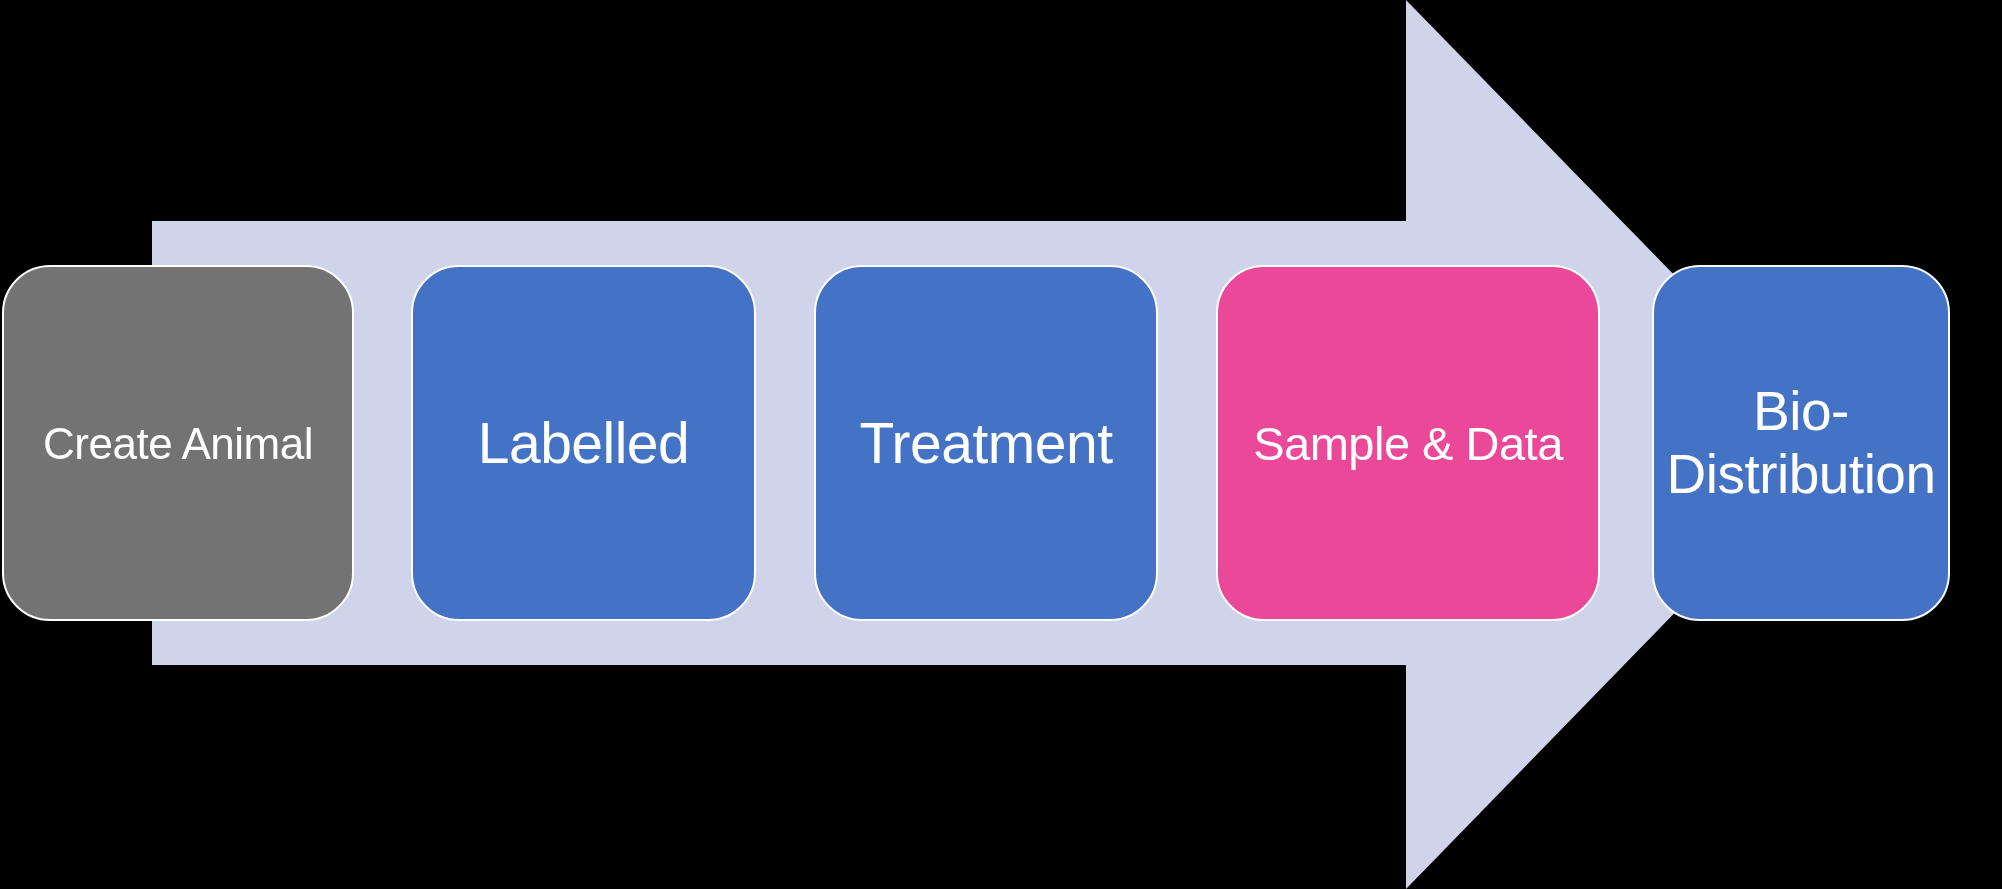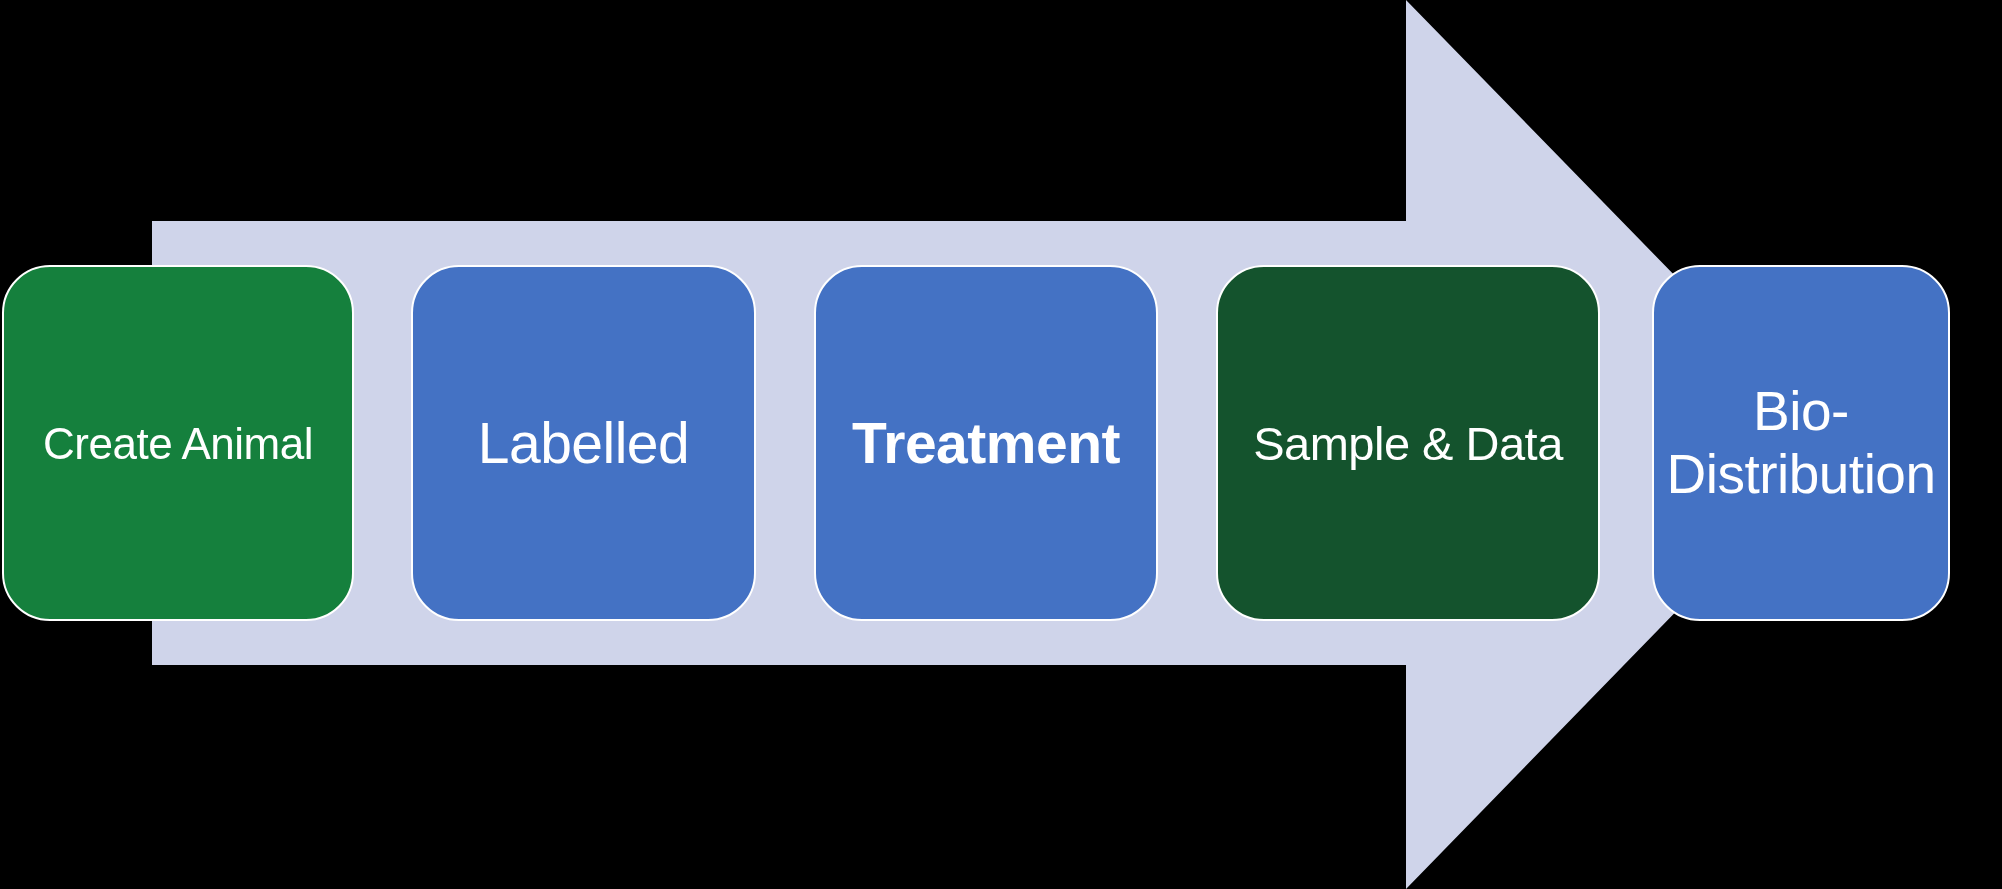--- a/index.html
+++ b/index.html
@@ -46,33 +46,33 @@
 </style>
 </head>
 <body>
 
 <div id="canvas" style="background-color: rgb(0, 0, 0);">
 
   <svg id="arrow-svg" viewBox="0 0 2002 889" preserveAspectRatio="none" aria-hidden="true">
     <polygon id="arrow-poly" points="152,221 1406,221 1406,0 1839,444 1406,889 1406,665 152,665" fill="#CFD4EA"></polygon>
   </svg>
 
-  <div class="box b1" style="background-color: #15803d; border-color: rgb(255, 255, 255); color: rgb(255, 255, 255);">
+  <div class="box b1" style="background-color: #737373; border-color: rgb(255, 255, 255); color: rgb(255, 255, 255);">
     <span class="line">Create Animal</span>
   </div>
 
   <div class="box b2" style="background-color: rgb(68, 114, 196); border-color: rgb(255, 255, 255); color: rgb(255, 255, 255); text-align: right;">
     <span class="line">Labelled</span>
   </div>
 
-  <div class="box b3" style="background-color: rgb(68, 114, 196); border-color: rgb(255, 255, 255); color: rgb(255, 255, 255); font-weight: bold;">
+  <div class="box b3" style="background-color: rgb(68, 114, 196); border-color: rgb(255, 255, 255); color: rgb(255, 255, 255);">
     <span class="line">Treatment</span>
   </div>
 
-  <div class="box b4" style="background-color: #14532d; border-color: rgb(255, 255, 255); color: rgb(255, 255, 255);">
+  <div class="box b4" style="background-color: #ec4899; border-color: rgb(255, 255, 255); color: rgb(255, 255, 255);">
     <span class="line">Sample &amp; Data</span>
   </div>
 
   <div class="box b5" style="background-color: rgb(68, 114, 196); border-color: rgb(255, 255, 255); color: rgb(255, 255, 255);">
     <span class="line">Bio-</span>
     <span class="line">Distribution</span>
   </div>
 
 </div>
 

